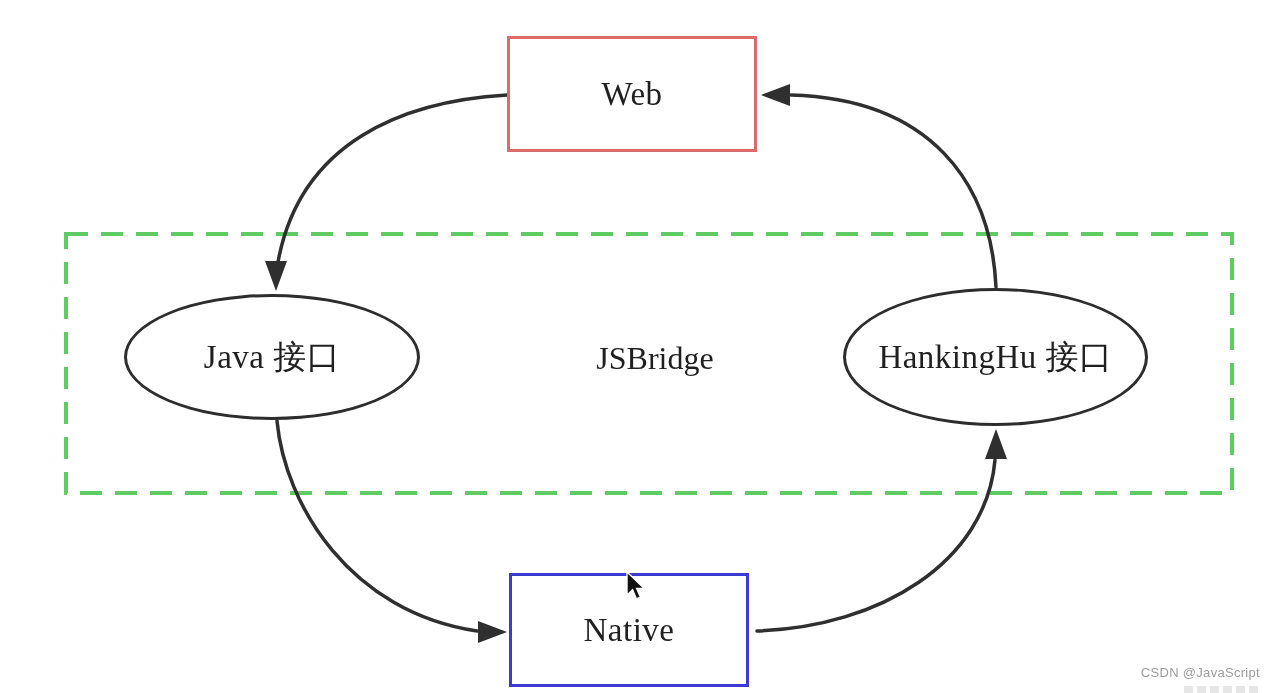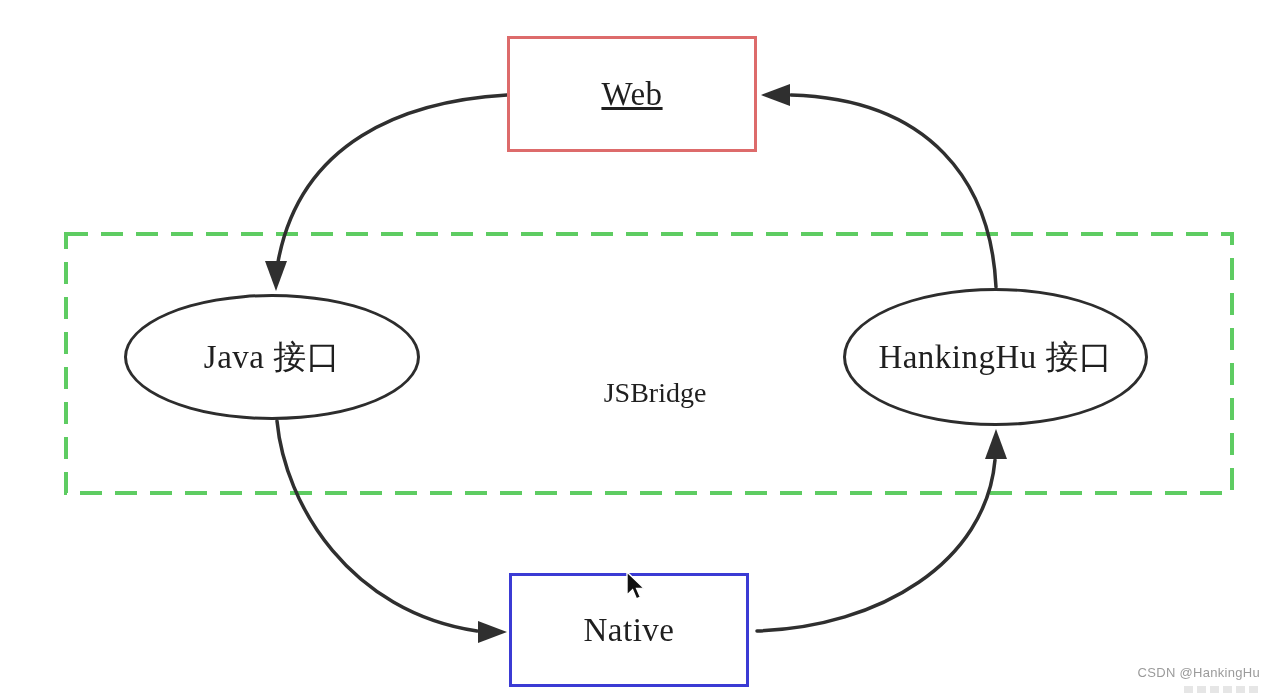--- a/index.html
+++ b/index.html
@@ -42,35 +42,34 @@
     position: absolute;
     background: #ffffff;
     display: flex;
     align-items: center;
     justify-content: center;
     font-size: 33px;
     color: var(--text);
     letter-spacing: 0.5px;
   }
   .rect-node { border: 3px solid; }
-  #web-box    { left: 507px; top: 36px;  width: 250px; height: 116px; border-color: var(--web-border); text-decoration: underline; }
+  #web-box    { left: 507px; top: 36px;  width: 250px; height: 116px; border-color: var(--web-border); }
   #native-box { left: 509px; top: 573px; width: 240px; height: 114px; border-color: var(--native-border); }
   .ellipse-node {
     border: 3px solid var(--ellipse-border);
     border-radius: 50%;
   }
   #java-ellipse { left: 124px; top: 294px; width: 296px; height: 126px; }
   #js-ellipse   { left: 843px; top: 288px; width: 305px; height: 138px; }
   #bridge-label {
     position: absolute;
     left: 530px; top: 330px; width: 250px; height: 56px;
     display: flex; align-items: center; justify-content: center;
-    font-size: 28px;
+    font-size: 32px;
     color: var(--text);
-    margin-top: 35px;
   }
   #watermark {
     position: absolute;
     top: 665px; right: 20px;
     font-family: "Liberation Sans", "DejaVu Sans", sans-serif;
     font-size: 13px;
     color: var(--watermark);
     letter-spacing: 0.3px;
   }
   #partial-watermark-fragment {
@@ -128,18 +127,18 @@
 <div id="js-ellipse" class="node ellipse-node">
   <span>HankingHu 接口</span>
 </div>
 
 <div id="native-box" class="node rect-node">
   <span>Native</span>
 </div>
 
 <div id="bridge-label">JSBridge</div>
 
-<div id="watermark">CSDN @HankingHu</div>
+<div id="watermark">CSDN @JavaScript</div>
 <div id="partial-watermark-fragment"></div>
 
 <svg id="mouse-cursor" viewBox="0 0 22 32" xmlns="http://www.w3.org/2000/svg">
   <polygon points="3,1 3,24 8.6,18.8 12.4,27.8 16.4,26.1 12.6,17.4 20,17.2" fill="#111111" stroke="#ffffff" stroke-width="1.4"></polygon>
 </svg>
 
 </body></html>

